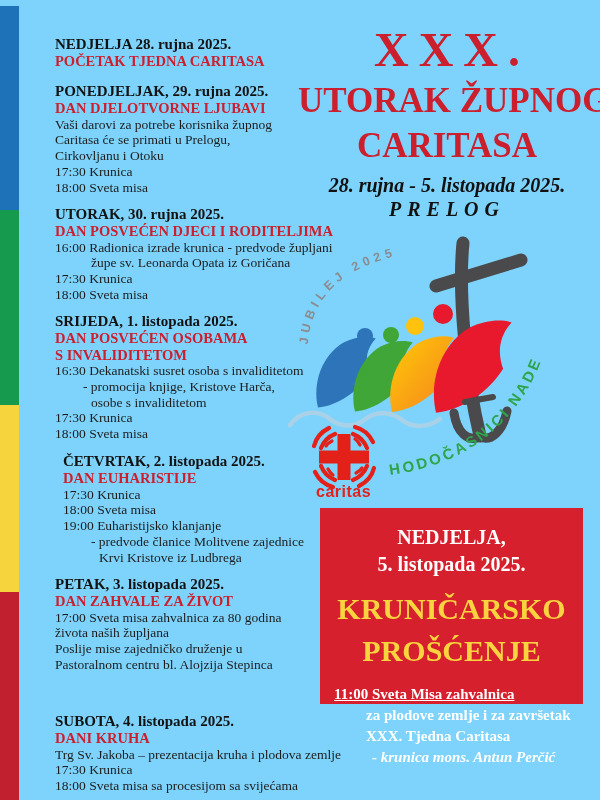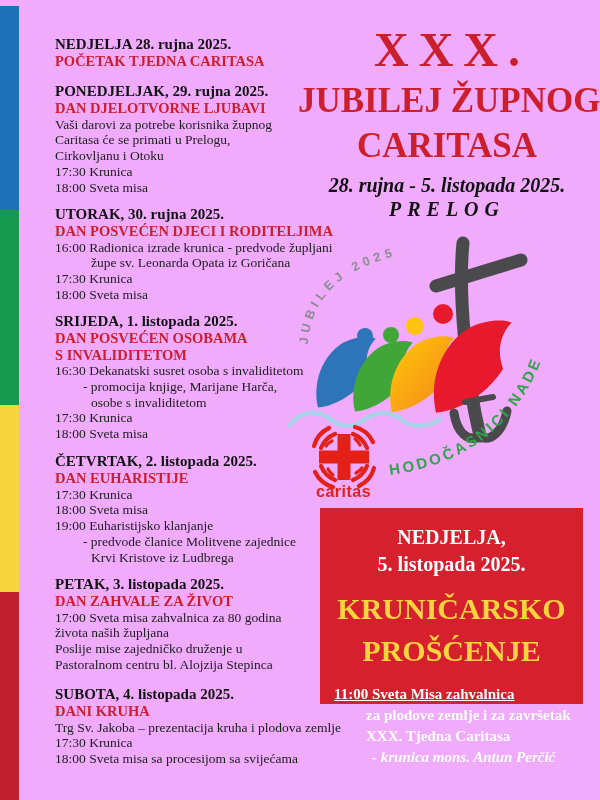--- a/index.html
+++ b/index.html
@@ -1,20 +1,20 @@
 <!DOCTYPE html>
 <html style="--accent-red: #CC1F2D; --box-red: #D7202E; --box-yellow: #F9D43F; --stripe-blue: #1E72B7; --stripe-green: #169A4D; --stripe-yellow: #F5D43D; --stripe-red: #C1202E; --logo-green: #2FA44A; --logo-gray: #8A8C8F; --caritas-red: #E32119;"><head>
 <meta charset="utf-8">
 <style>
   html,body{margin:0;padding:0;}
   body{
     width:600px;height:800px;overflow:hidden;background:#ffffff;
     font-family:"Liberation Serif",serif;
   }
-  .poster{position:relative;width:600px;height:800px;background:#f0abfc;}
+  .poster{position:relative;width:600px;height:800px;background:#7dd3fc;}
 
   
   .stripe{position:absolute;left:0;top:6px;width:19px;height:794px;}
   .seg{width:100%;}
   .seg-blue{height:204px;background:var(--stripe-blue,#1E72B7);}
   .seg-green{height:195px;background:var(--stripe-green,#169A4D);}
   .seg-yellow{height:187px;background:var(--stripe-yellow,#F5D43D);}
   .seg-red{height:208px;background:var(--stripe-red,#C1202E);}
 
   
@@ -89,54 +89,54 @@
         <div class="line">16:00 Radionica izrade krunica - predvode župljani</div>
         <div class="line ind-2">župe sv. Leonarda Opata iz Goričana</div>
         <div class="line">17:30 Krunica</div>
         <div class="line">18:00 Sveta misa</div>
       </div>
       <div class="block" style="top: 313px;">
         <div class="day">SRIJEDA, 1. listopada 2025.</div>
         <div class="theme">DAN POSVEĆEN OSOBAMA</div>
         <div class="theme">S INVALIDITETOM</div>
         <div class="line">16:30 Dekanatski susret osoba s invaliditetom</div>
-        <div class="line ind-1">- promocija knjige, Marijane Harča,</div>
+        <div class="line ind-1">- promocija knjige, Kristove Harča,</div>
         <div class="line ind-2">osobe s invaliditetom</div>
         <div class="line">17:30 Krunica</div>
         <div class="line">18:00 Sveta misa</div>
       </div>
-      <div class="block" style="top: 453px;">
+      <div class="block" style="top: 453px; margin-left: 8px;">
         <div class="day">ČETVRTAK, 2. listopada 2025.</div>
         <div class="theme">DAN EUHARISTIJE</div>
         <div class="line">17:30 Krunica</div>
         <div class="line">18:00 Sveta misa</div>
         <div class="line">19:00 Euharistijsko klanjanje</div>
         <div class="line ind-1">- predvode članice Molitvene zajednice</div>
         <div class="line ind-2">Krvi Kristove iz Ludbrega</div>
       </div>
       <div class="block" style="top: 576px;">
         <div class="day">PETAK, 3. listopada 2025.</div>
         <div class="theme">DAN ZAHVALE ZA ŽIVOT</div>
         <div class="line">17:00 Sveta misa zahvalnica za 80 godina</div>
         <div class="line">života naših župljana</div>
         <div class="line">Poslije mise zajedničko druženje u</div>
         <div class="line">Pastoralnom centru bl. Alojzija Stepinca</div>
       </div>
-      <div class="block" style="top: 686px;">
+      <div class="block" style="top: 713px;">
         <div class="day">SUBOTA, 4. listopada 2025.</div>
         <div class="theme">DANI KRUHA</div>
         <div class="line">Trg Sv. Jakoba – prezentacija kruha i plodova zemlje</div>
         <div class="line">17:30 Krunica</div>
         <div class="line">18:00 Sveta misa sa procesijom sa svijećama</div>
       </div>
     </div>
 
   <div class="title-block">
     <div class="t1">XXX.</div>
-    <div class="t2">JUBILEJ ŽUPNOG</div>
+    <div class="t2">UTORAK ŽUPNOG</div>
     <div class="t2">CARITASA</div>
     <div class="dates">28. rujna - 5. listopada 2025.</div>
     <div class="place">PRELOG</div>
   </div>
 
   <svg class="logo" viewBox="0 0 312 272" width="312" height="272">
     <defs>
       <linearGradient id="sailYellow" x1="0" y1="0" x2="1" y2="1">
         <stop offset="0" stop-color="#FFCB05"></stop>
         <stop offset="1" stop-color="#F58220"></stop>

